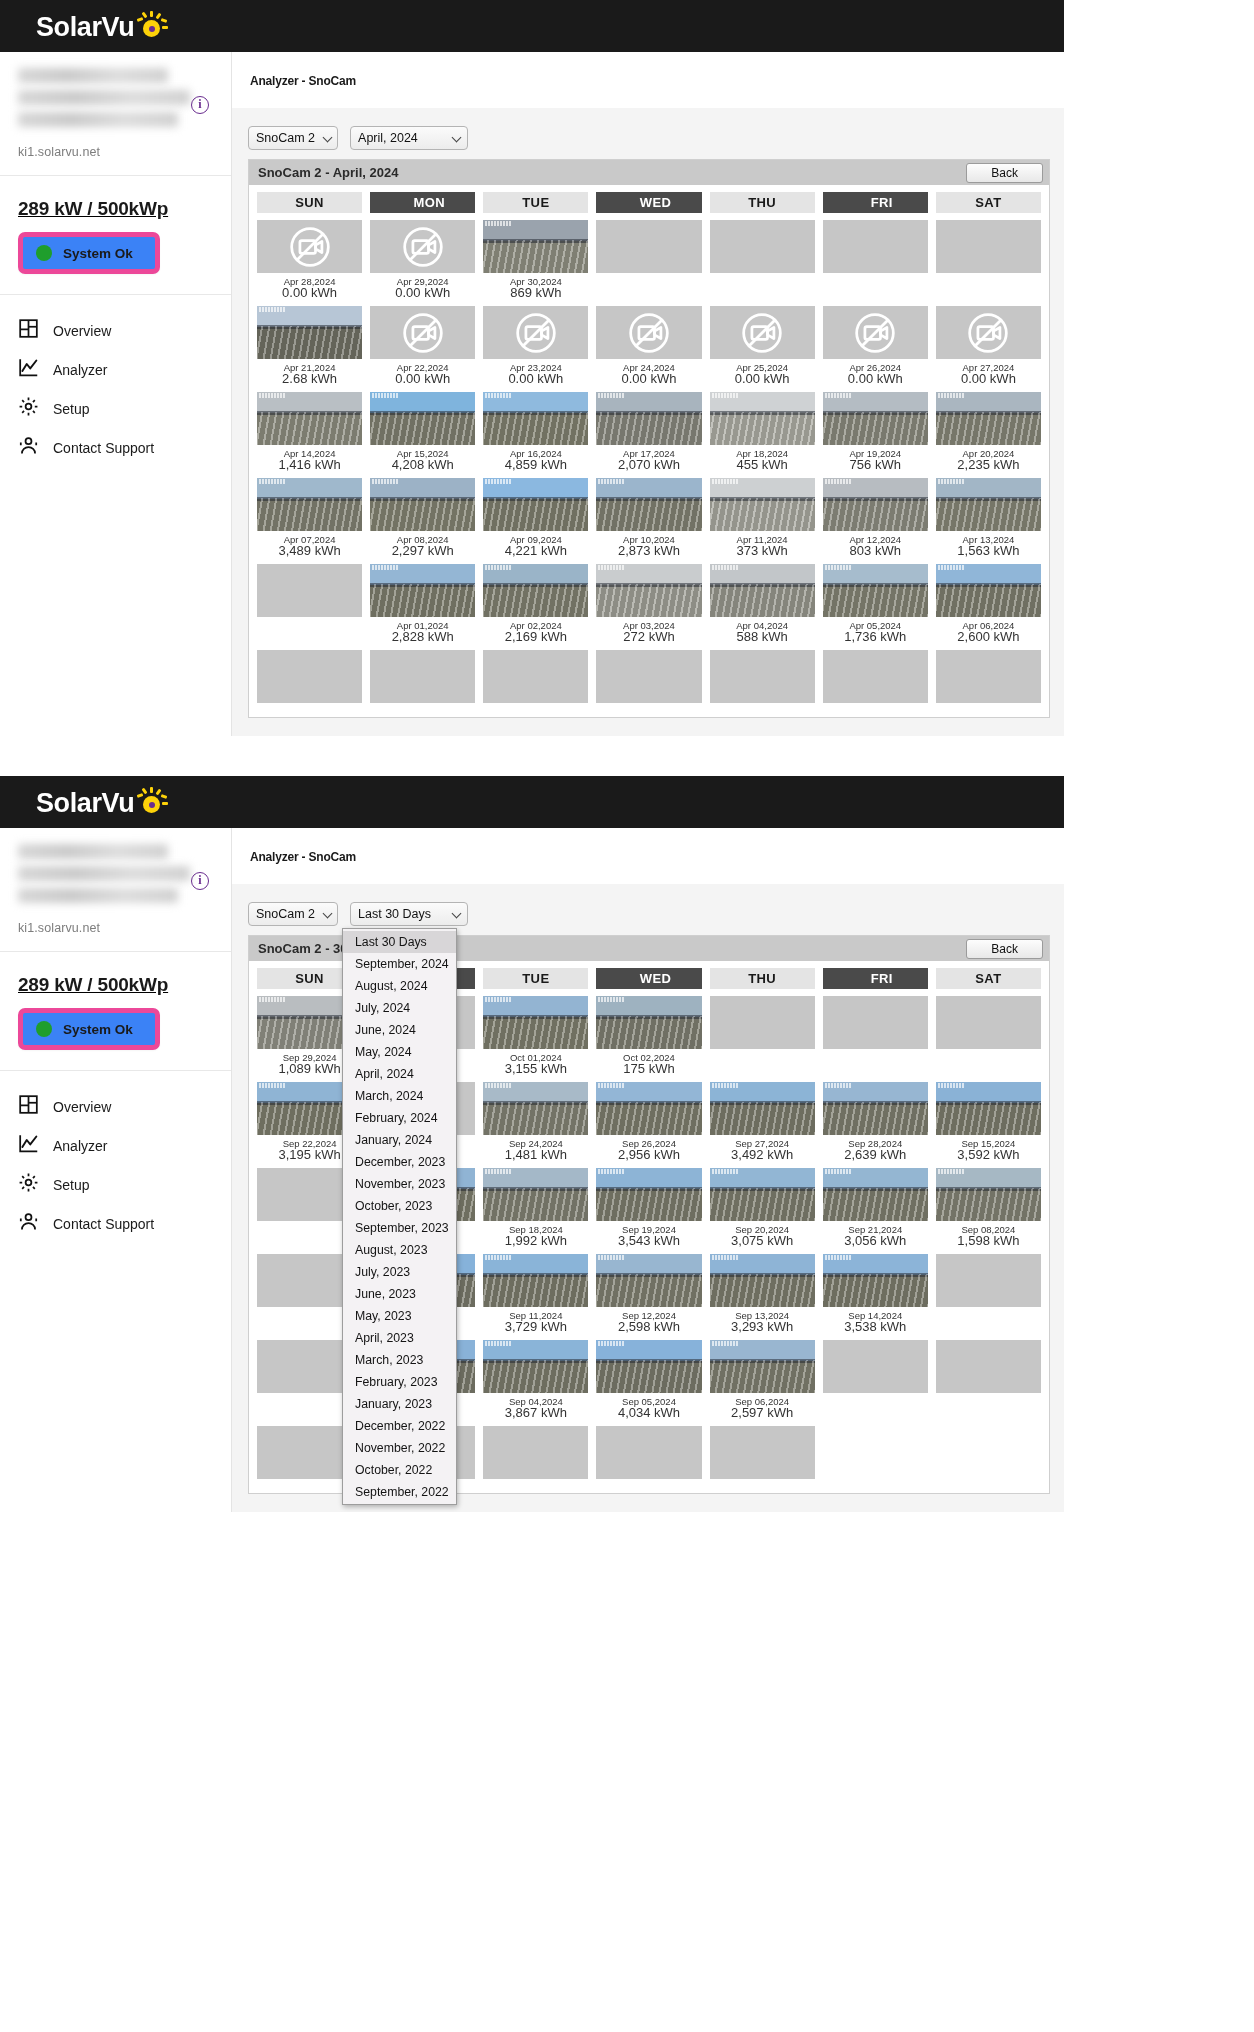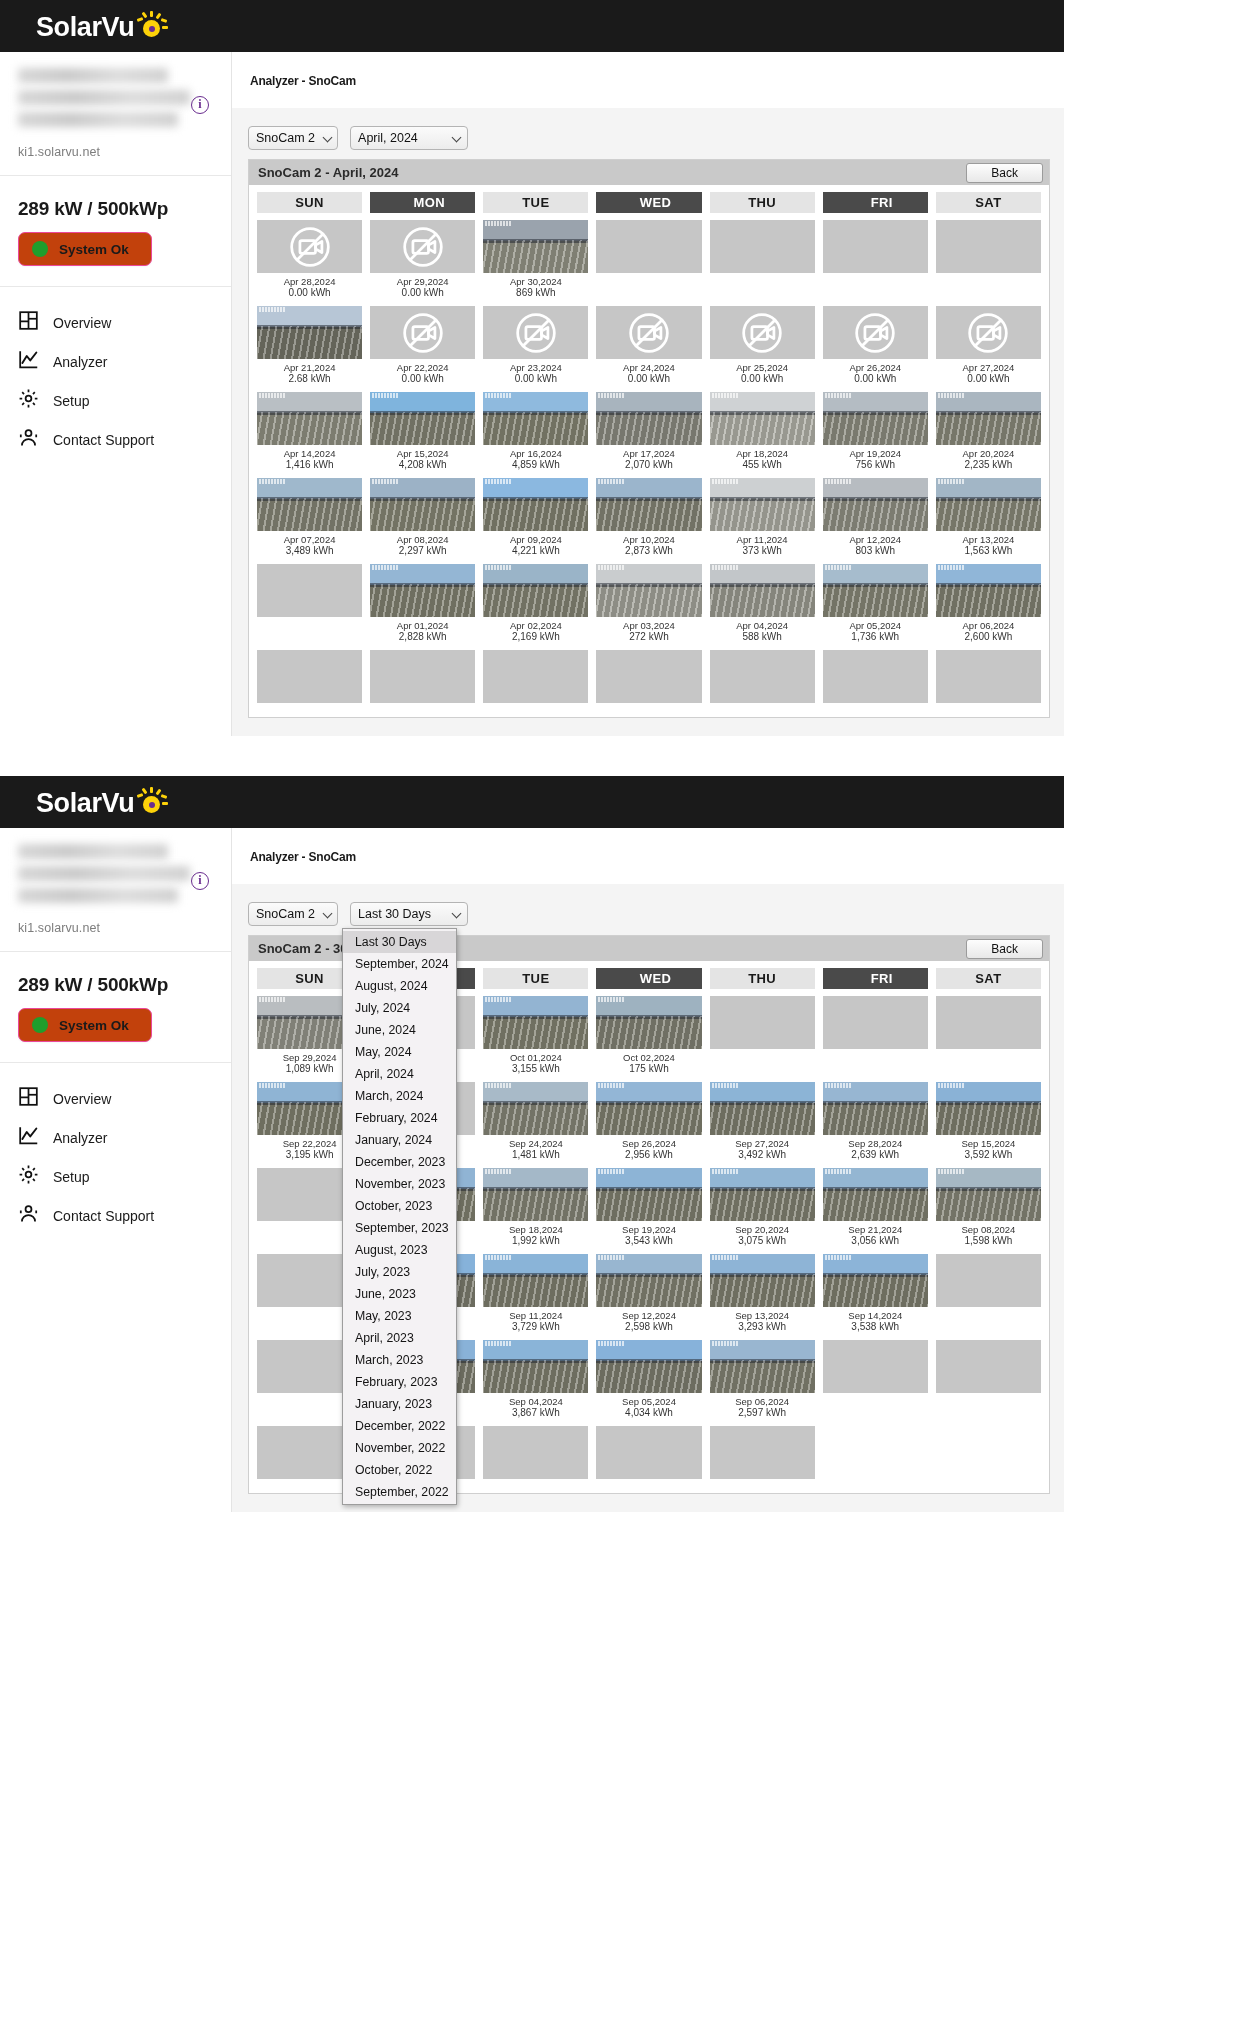--- a/index.html
+++ b/index.html
@@ -79,29 +79,29 @@
     border-radius: 50%; color: #6a2d8f; font-size: 12px;
     font-weight: bold; text-align: center; line-height: 15px;
     font-family: "Liberation Serif", serif;
   }
   .site-url {
     font-size: 12.5px; color: #7d7d7d; padding: 2px 18px 16px 18px;
     letter-spacing: 0.1px;
   }
   .divider { height: 1px; background: #e8e8e8; margin: 0 0px; }
 
-  .capacity-block { padding: 22px 18px 20px 18px; }
+  .capacity-block { padding: 22px 18px 20px 18px; text-decoration: underline; }
   .capacity {
     font-size: 19px; font-weight: bold; color: #1a1a1a;
     letter-spacing: -0.2px; margin-bottom: 12px;
   }
   .status-pill {
     display: inline-flex; align-items: center; gap: 11px;
-    border: 1px solid #ec4899; border-radius: 7px;
-    padding: 8px 22px 8px 13px; background: #c2410c;
+    border: 5px solid #ec4899; border-radius: 7px;
+    padding: 8px 22px 8px 13px; background: #3b82f6;
     box-shadow: 0 1px 2px rgba(0,0,0,0.04);
   }
   .status-dot { width: 16px; height: 16px; border-radius: 50%; background: #1f9e2c; }
   .status-text { font-size: 13.5px; font-weight: bold; color: #1a1a1a; }
 
   .nav { padding: 14px 0 24px 0; }
   .nav-item {
     display: flex; align-items: flex-end; gap: 14px;
     padding: 9px 18px; cursor: pointer;
   }
@@ -168,21 +168,21 @@
   .thumb {
     width: 100%; height: 53px; background: #c6c6c6;
     position: relative; overflow: hidden;
   }
   .thumb.empty { background: #c6c6c6; }
   .nocam {
     position: absolute; left: 50%; top: 50%;
     width: 44px; height: 44px; margin: -22px 0 0 -22px;
   }
   .cell-date { font-size: 9.5px; color: #333; margin-top: 3px; line-height: 11px; }
-  .cell-kwh { font-size: 10px; color: #333; line-height: 11px; }
+  .cell-kwh { font-size: 13px; color: #333; line-height: 11px; }
 
   
   .ph { position: absolute; inset: 0; }
   .ph .sky { position: absolute; left: 0; right: 0; top: 0; height: 42%; }
   .ph .ground { position: absolute; left: 0; right: 0; bottom: 0; top: 40%; }
   .ph .rows {
     position: absolute; left: -10%; right: -10%; bottom: 0; top: 38%;
     background: repeating-linear-gradient(100deg,
       rgba(255,255,255,0.30) 0px, rgba(255,255,255,0.30) 2px,
       rgba(0,0,0,0.10) 2px, rgba(0,0,0,0.10) 7px);

